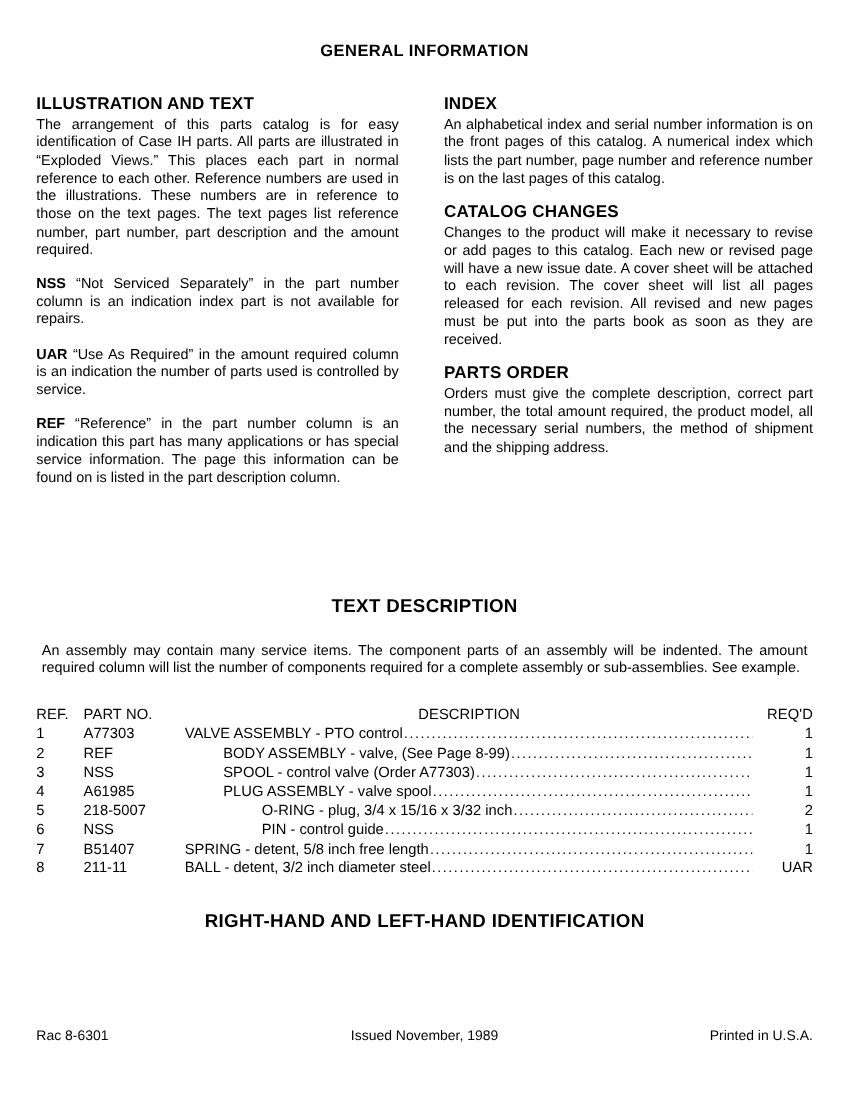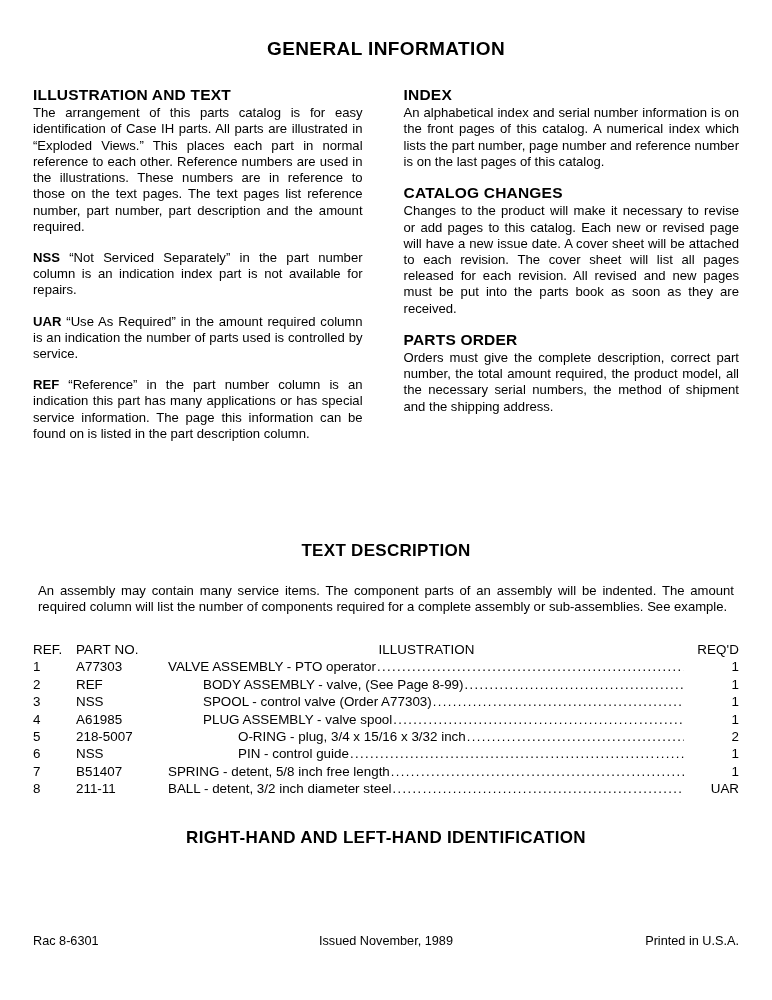--- a/index.html
+++ b/index.html
@@ -21,21 +21,21 @@
     position: absolute;
     left: 0; top: 0;
     width: 772px;
     height: 1000px;
     padding: 0;
   }
 
   
   .page-title {
     text-align: center;
-    font-size: 19px;
+    font-size: 15px;
     font-weight: bold;
     letter-spacing: 0.4px;
     margin: 0;
     position: absolute;
     left: 0; right: 0;
     top: 38px;
   }
 
   .section-title-center {
     text-align: center;
@@ -216,31 +216,31 @@
   <div class="text-desc-block">
     <h2 class="section-title-center">TEXT DESCRIPTION</h2>
     <p class="text-desc-intro">An assembly may contain many service items. The component parts of an assembly will be indented. The amount required column will list the number of components required for a complete assembly or sub-assemblies. See example.</p>
   </div>
 
   <div class="parts-table">
     <div class="pt-row pt-head">
       <div class="c-ref">REF.</div>
       <div class="c-part">PART NO.</div>
       <div class="c-desc">
-          <span style="margin:0 auto;">ILLUSTRATION</span>
+          <span style="margin:0 auto;">DESCRIPTION</span>
         </div>
       <div class="c-req">REQ'D</div>
     </div>
     <div id="parts-rows">
         <div class="pt-row">
           <div class="c-ref">1</div>
           <div class="c-part">A77303</div>
           <div class="c-desc">
             <div class="desc-inner ind0">
-              <span class="desc-text">VALVE ASSEMBLY - PTO operator</span>
+              <span class="desc-text">VALVE ASSEMBLY - PTO control</span>
               <span class="leader">................................................................................................................................................................</span>
             </div>
           </div>
           <div class="c-req">1</div>
         </div>
         <div class="pt-row">
           <div class="c-ref">2</div>
           <div class="c-part">REF</div>
           <div class="c-desc">
             <div class="desc-inner ind1">

